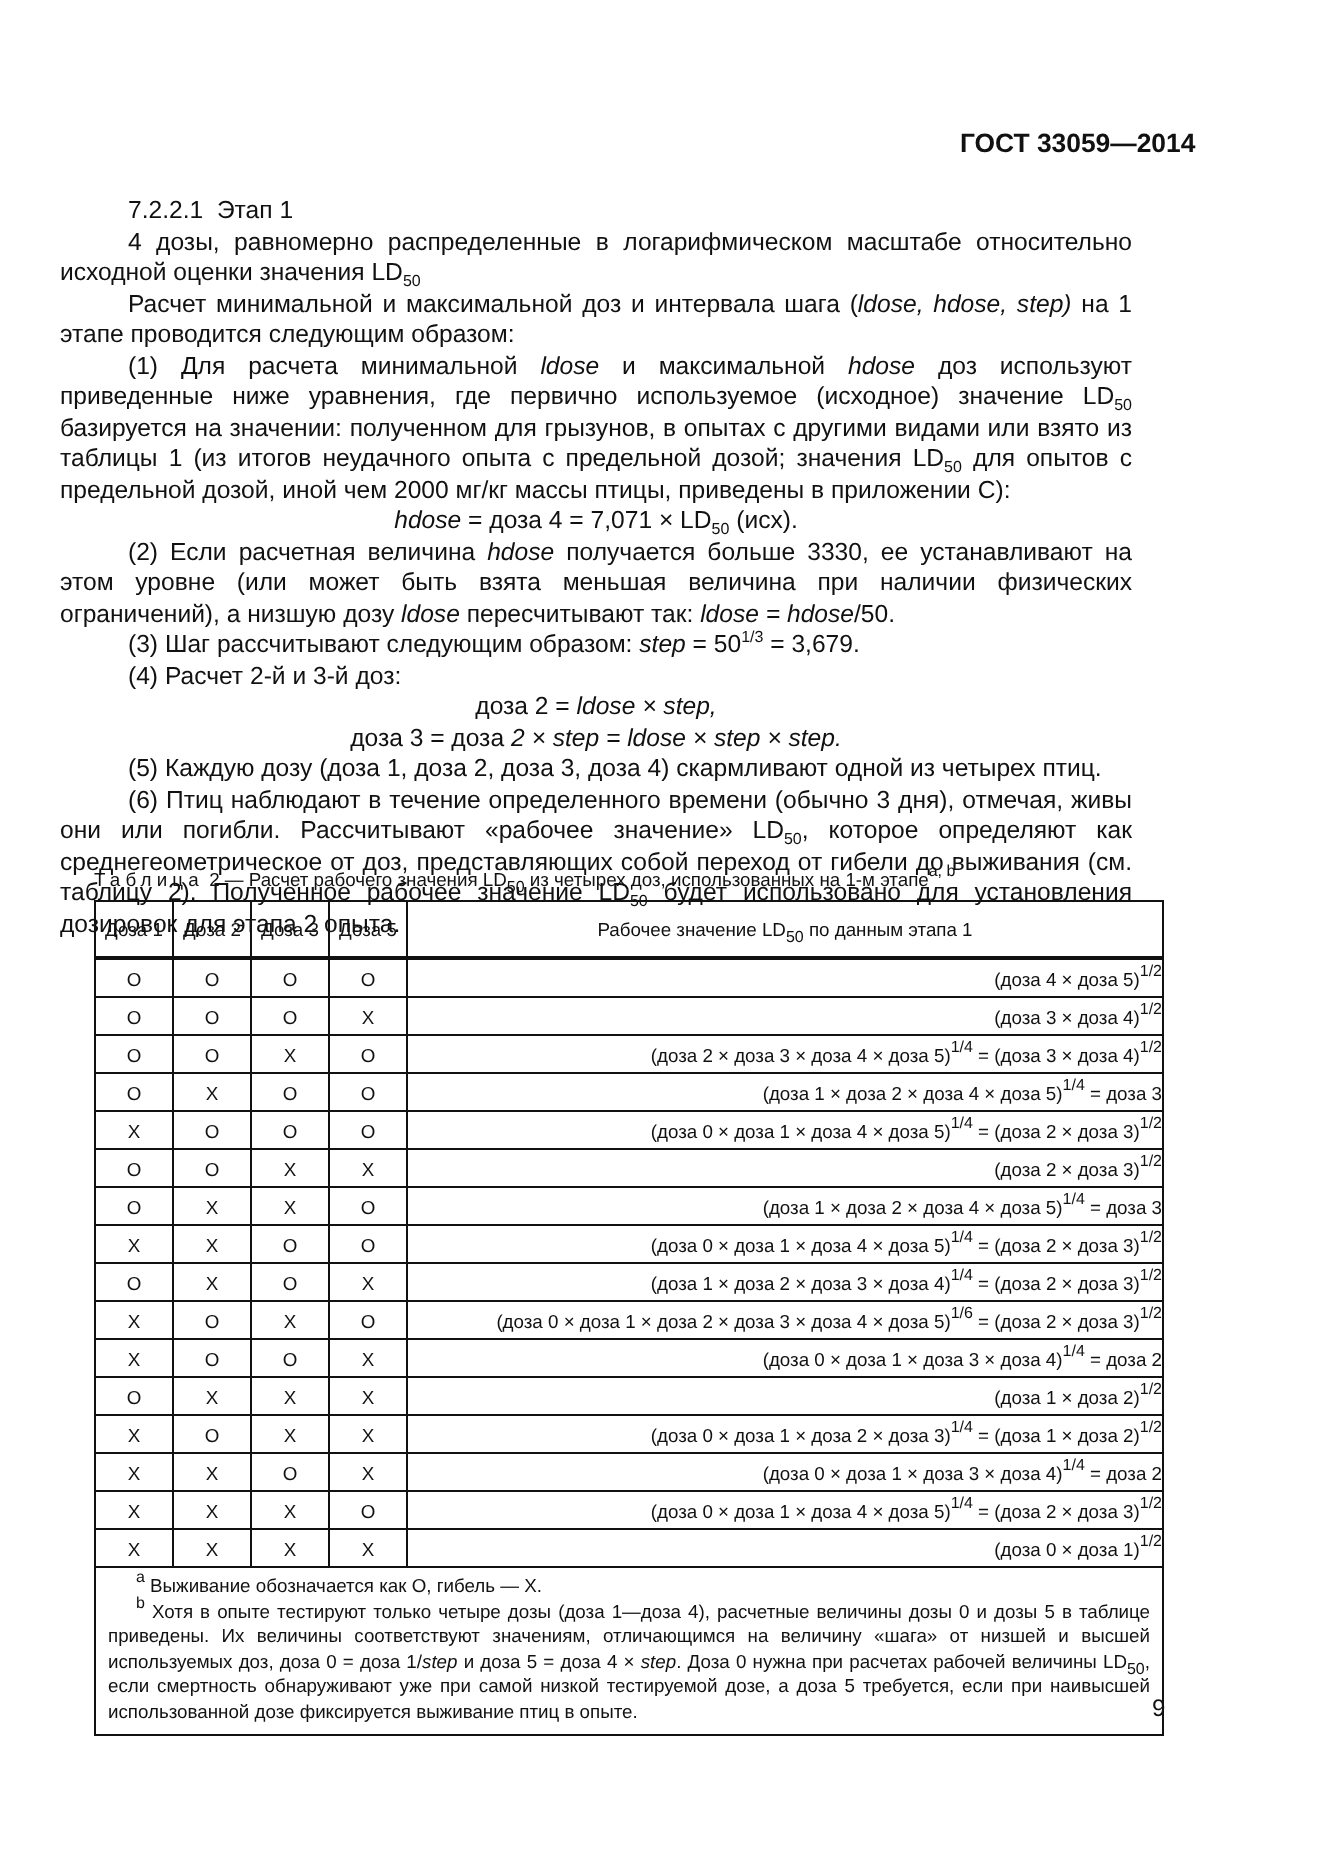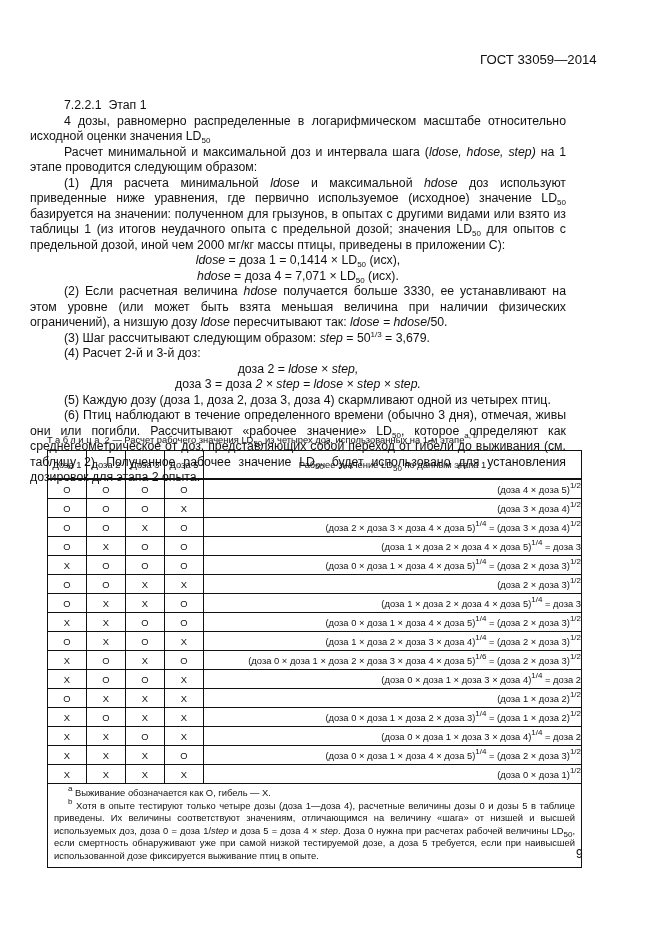--- a/index.html
+++ b/index.html
@@ -1,18 +1,18 @@
 <!DOCTYPE html>
 <html><head>
 <meta charset="utf-8">
 <style>
   html, body { margin: 0; padding: 0; background: #ffffff; }
   body { width: 661px; height: 936px; position: relative; overflow: hidden;
          font-family: "Liberation Sans", sans-serif; color: #111; }
-  .hdr { position: absolute; top: 52px; left: 480px; font-weight: normal; font-size: 13.2px; }
+  .hdr { position: absolute; top: 64px; left: 480px; font-weight: bold; font-size: 13.2px; }
   .text { position: absolute; left: 30px; width: 536px; font-size: 12.3px; line-height: 15.5px; }
   .p { margin: 0; text-align: justify; }
   .ind { text-indent: 34px; }
   .center { text-align: center; }
   i { }
   sub { font-size: 8px; vertical-align: -3px; line-height: 0; }
   sup { font-size: 8px; vertical-align: 5px; line-height: 0; }
   .caption { position: absolute; left: 47px; top: 434px; font-size: 9.4px; }
   .spaced { letter-spacing: 2.6px; }
   table { position: absolute; left: 47px; top: 450px; width: 535px;
@@ -29,21 +29,20 @@
 </head>
 <body>
 
 <div class="hdr">ГОСТ 33059—2014</div>
 
 <div class="text" style="top:98px;">
   <p class="p ind"><span>7.2.2.1</span>&nbsp; <span>Этап 1</span></p>
   <p class="p ind"><span>4 дозы, равномерно распределенные в логарифмическом масштабе относительно исходной оценки значения LD</span><sub>50</sub></p>
   <p class="p ind"><span>Расчет минимальной и максимальной доз и интервала шага (</span><i>ldose, hdose, step)</i><span> на 1 этапе проводится следующим образом:</span></p>
   <p class="p ind"><span>(1) Для расчета минимальной </span><i>ldose</i><span> и максимальной </span><i>hdose</i><span> доз используют приведенные ниже уравнения, где первично используемое (исходное) значение LD</span><sub>50</sub><span> базируется на значении: полученном для грызунов, в опытах с другими видами или взято из таблицы 1 (из итогов неудачного опыта с предельной дозой; значения LD</span><sub>50</sub><span> для опытов с предельной дозой, иной чем 2000 мг/кг массы птицы, приведены в приложении С):</span></p>
-  <p class="p center"><i>ldose</i><span> = доза 1 = 0,1414 × LD</span><sub>50</sub><span> (исх),</span></p>
   <p class="p center"><i>hdose</i><span> = доза 4 = 7,071 × LD</span><sub>50</sub><span> (исх).</span></p>
   <p class="p ind"><span>(2) Если расчетная величина </span><i>hdose</i><span> получается больше 3330, ее устанавливают на этом уровне (или может быть взята меньшая величина при наличии физических ограничений), а низшую дозу </span><i>ldose</i><span> пересчитывают так: </span><i>ldose = hdose</i><span>/50.</span></p>
   <p class="p ind"><span>(3) Шаг рассчитывают следующим образом: </span><i>step</i><span> = 50</span><sup>1/3</sup><span> = 3,679.</span></p>
   <p class="p ind">(4) Расчет 2-й и 3-й доз:</p>
   <p class="p center"><span>доза 2 = </span><i>ldose × step,</i></p>
   <p class="p center"><span>доза 3 = доза </span><i>2 × step = ldose × step × step.</i></p>
   <p class="p ind">(5) Каждую дозу (доза 1, доза 2, доза 3, доза 4) скармливают одной из четырех птиц.</p>
   <p class="p ind"><span>(6) Птиц наблюдают в течение определенного времени (обычно 3 дня), отмечая, живы они или погибли. Рассчитывают «рабочее значение» LD</span><sub>50</sub><span>, которое определяют как среднегеометрическое от доз, представляющих собой переход от гибели до выживания (см. таблицу 2). Полученное рабочее значение LD</span><sub>50</sub><span> будет использовано для установления дозировок для этапа 2 опыта.</span></p>
 </div>
 

